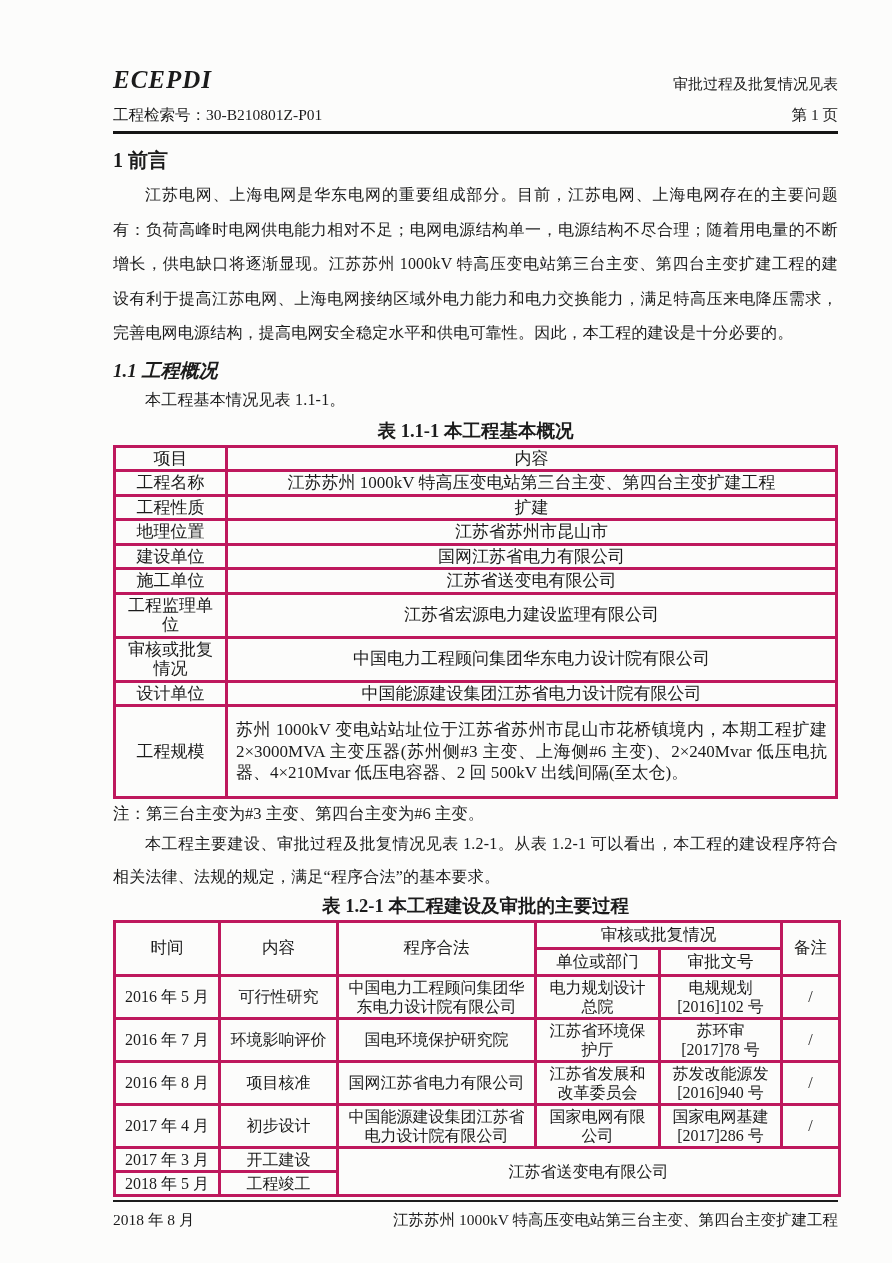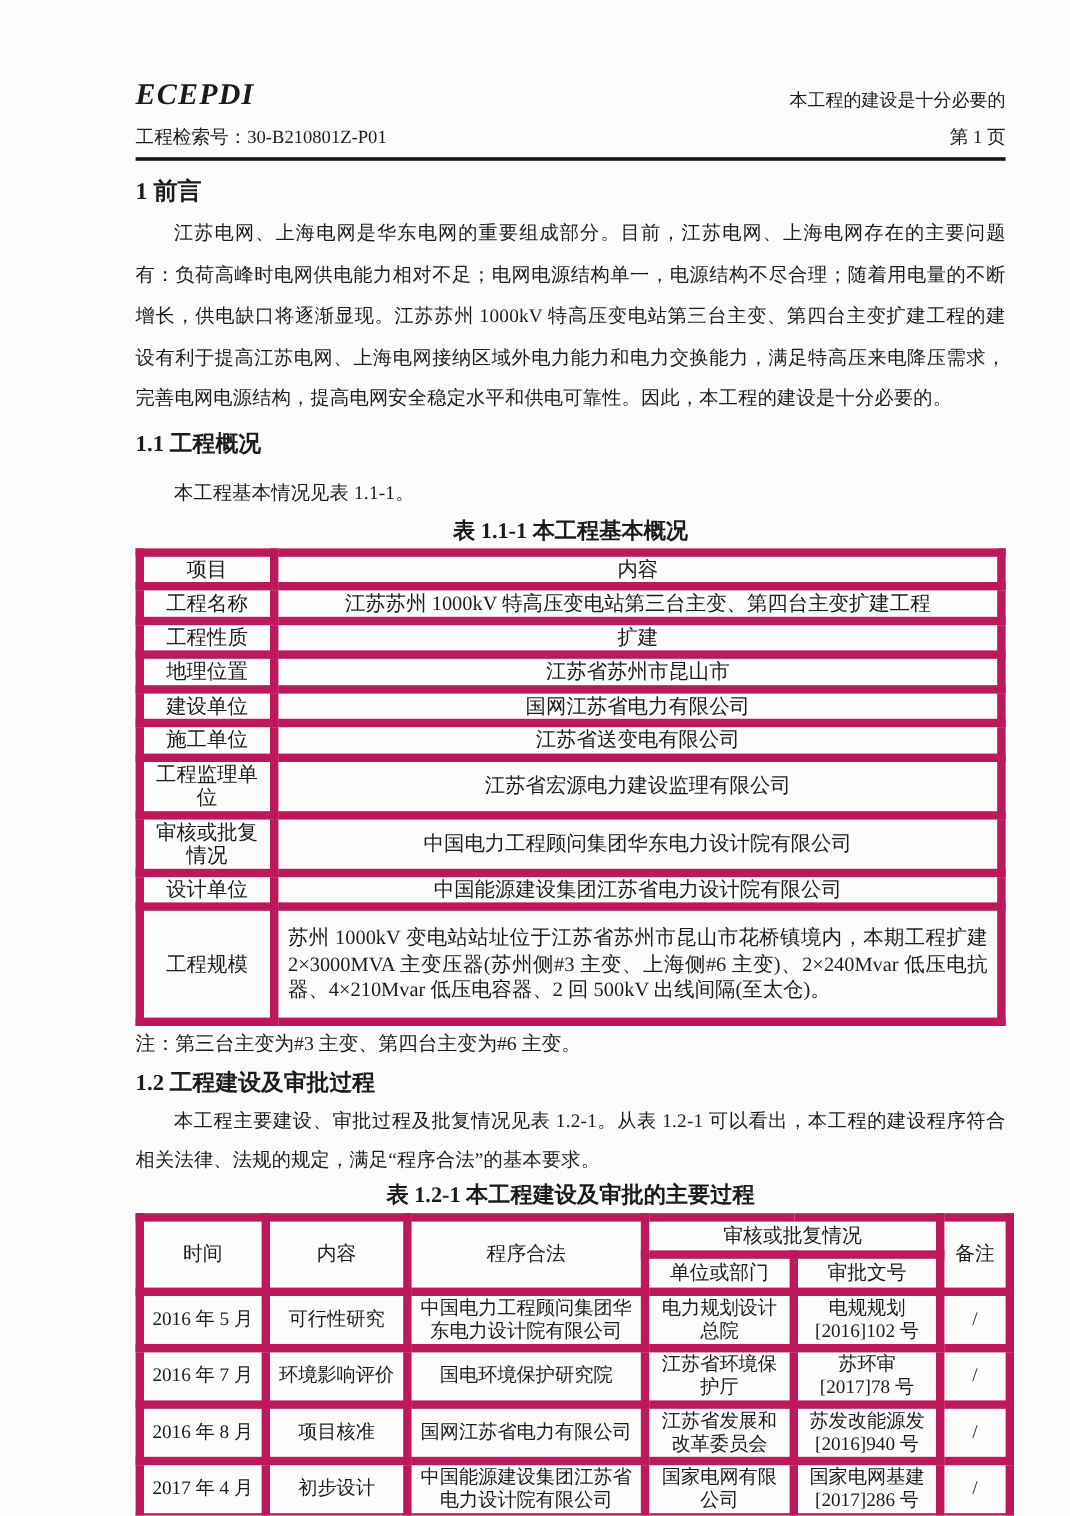--- a/index.html
+++ b/index.html
@@ -22,32 +22,32 @@
   .hdr-rule { margin-top:6px; border-bottom:3px solid #151515; }
 
   
   .h1 { font-size:20px; font-weight:bold; line-height:26px; margin-top:13px; }
   .h2 { font-size:19px; font-weight:bold; line-height:26px; }
   .para {
     font-size:16px; line-height:34.5px; text-align:justify;
     text-indent:2em; letter-spacing:0.2px;
   }
   .para-1 { margin-top:5px; }
-  .h2-11 { margin-top:7px; }
-  .para-11 { margin-top:13px; line-height:30px; }
+  .h2-11 { margin-top:7px;font-style:italic; }
+  .para-11 { margin-top:1px; line-height:30px; }
   .h2-12 { margin-top:9px; }
   .para-12 { margin-top:2px; line-height:33px; }
 
   .tbl-caption { font-size:18.5px; font-weight:bold; text-align:center; line-height:24px; }
   .cap-1 { margin-top:4px; margin-bottom:2px; }
   .cap-2 { margin-top:1px; margin-bottom:2px; }
 
   
   table { width:100%; border-collapse:collapse; table-layout:fixed; }
-  td, th { border:7px solid #be185d; text-align:center; vertical-align:middle; font-weight:normal; }
+  td, th { border:3px solid #be185d; text-align:center; vertical-align:middle; font-weight:normal; }
 
   .tbl1 td { font-size:17px; line-height:19.5px; padding:1px 5px; }
   .tbl1 .cell-scope { text-align:justify; line-height:21.5px; padding:12px 8px; }
 
   .tbl2 th { font-size:16.5px; line-height:22px; padding:1px 2px; }
   .tbl2 td { font-size:16px; line-height:19px; padding:1px 3px; }
   .preline { white-space:pre-line; }
   .row-sm td { line-height:19px; padding:1px 3px; }
 
   .note { font-size:16.5px; line-height:22px; margin-top:4px; }
@@ -57,21 +57,21 @@
   .footer { display:flex; justify-content:space-between; font-size:15.5px; line-height:20px; margin-top:8px; }
 </style>
 </head>
 <body>
 
 <div class="page">
   <div class="content">
 
     <div class="hdr-row1">
       <div class="logo">ECEPDI</div>
-      <div class="report-type">本工程的建设是十分必要的</div>
+      <div class="report-type">审批过程及批复情况见表</div>
     </div>
     <div class="hdr-row2">
       <div>工程检索号：30-B210801Z-P01</div>
       <div>第 1 页</div>
     </div>
     <div class="hdr-rule"></div>
 
     <div class="h1">1 前言</div>
     <div class="para para-1">江苏电网、上海电网是华东电网的重要组成部分。目前，江苏电网、上海电网存在的主要问题有：负荷高峰时电网供电能力相对不足；电网电源结构单一，电源结构不尽合理；随着用电量的不断增长，供电缺口将逐渐显现。江苏苏州 1000kV 特高压变电站第三台主变、第四台主变扩建工程的建设有利于提高江苏电网、上海电网接纳区域外电力能力和电力交换能力，满足特高压来电降压需求，完善电网电源结构，提高电网安全稳定水平和供电可靠性。因此，本工程的建设是十分必要的。</div>
 
@@ -122,21 +122,20 @@
         <td>中国能源建设集团江苏省电力设计院有限公司</td>
       </tr>
       <tr>
         <td>工程规模</td>
         <td class="cell-scope">苏州 1000kV 变电站站址位于江苏省苏州市昆山市花桥镇境内，本期工程扩建 2×3000MVA 主变压器(苏州侧#3 主变、上海侧#6 主变)、2×240Mvar 低压电抗器、4×210Mvar 低压电容器、2 回 500kV 出线间隔(至太仓)。</td>
       </tr>
     </tbody>
       </table>
     <div class="note">注：第三台主变为#3 主变、第四台主变为#6 主变。</div>
 
-    <div class="h2 h2-12">1.2 工程建设及审批过程</div>
     <div class="para para-12">本工程主要建设、审批过程及批复情况见表 1.2-1。从表 1.2-1 可以看出，本工程的建设程序符合相关法律、法规的规定，满足“程序合法”的基本要求。</div>
 
     <div class="tbl-caption cap-2">表 1.2-1  本工程建设及审批的主要过程</div>
     <table class="tbl2">
       <colgroup>
         <col style="width:105px">
           <col style="width:118px">
           <col style="width:198px">
         <col style="width:124px">
           <col style="width:122px">

